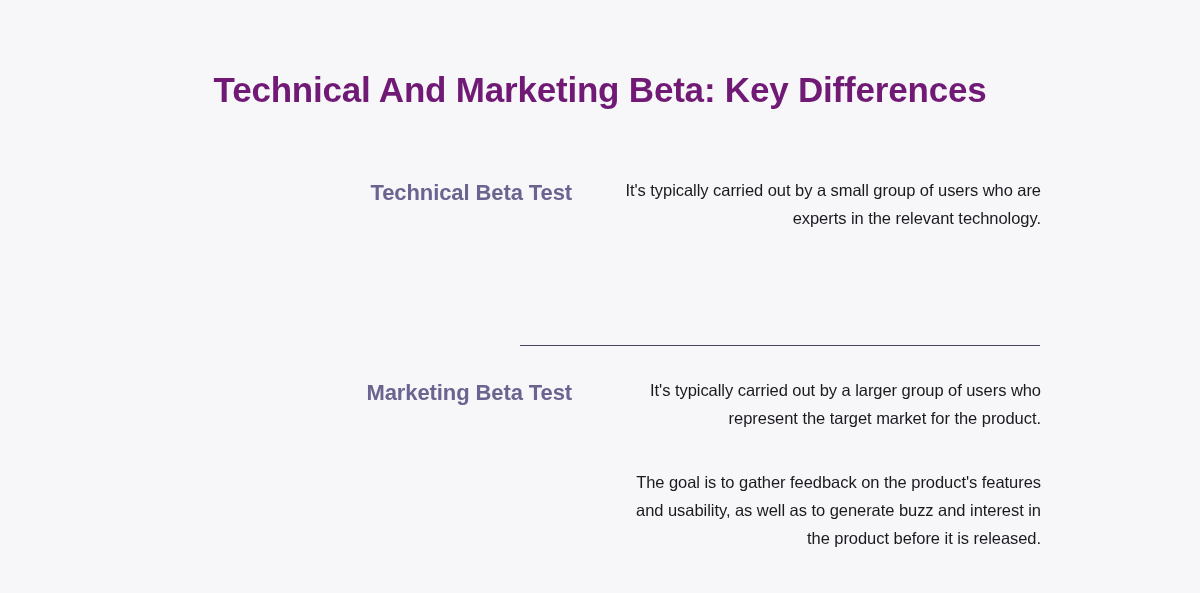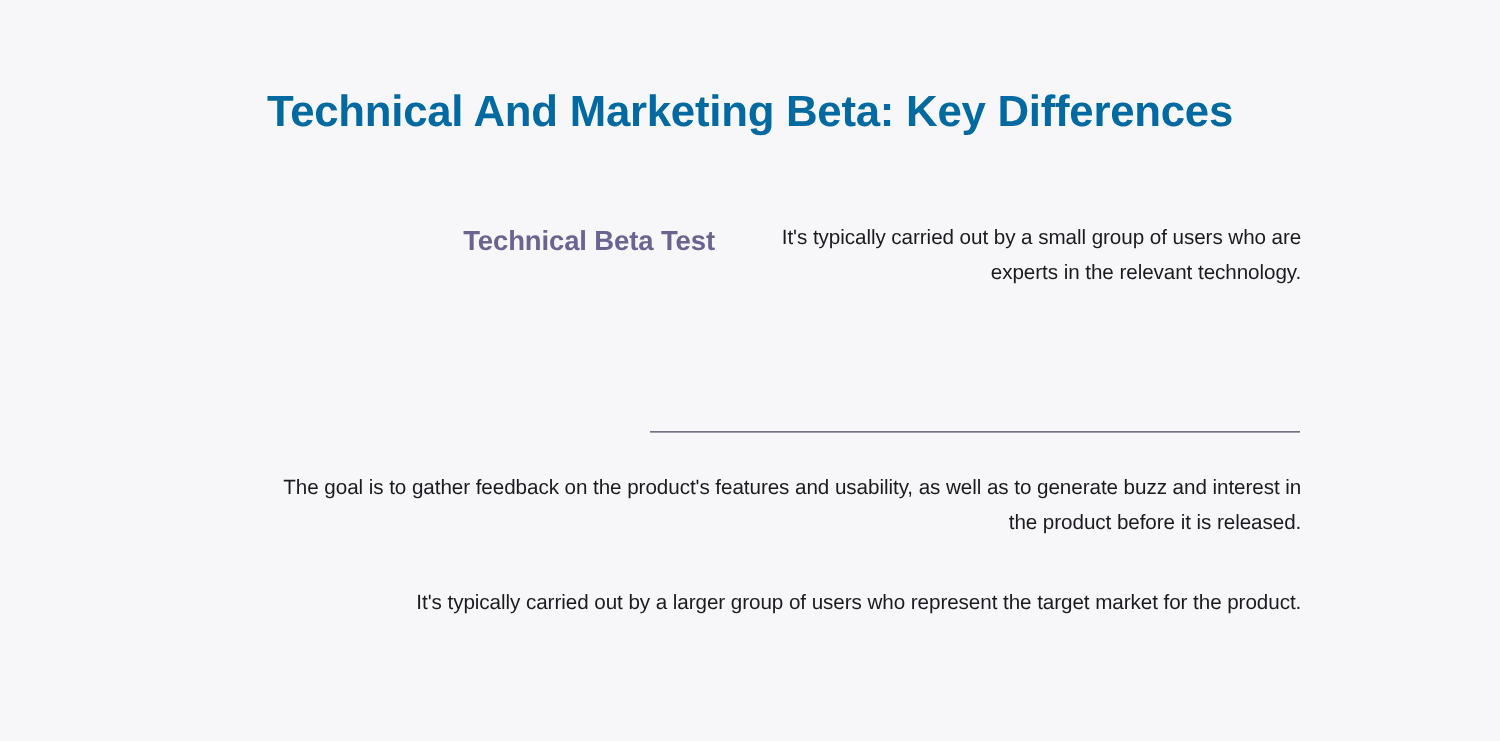--- a/index.html
+++ b/index.html
@@ -24,21 +24,21 @@
   }
 
   .page-title {
     position: absolute;
     top: 68px;
     left: 0;
     width: 1200px;
     text-align: center;
     font-size: 35px;
     font-weight: bold;
-    color: #0369a1;
+    color: #701a75;
     letter-spacing: -0.2px;
     line-height: 44px;
   }
 
   .content {
     position: absolute;
     top: 176px;
     left: 161px;
     width: 880px;
   }
@@ -120,21 +120,24 @@
 
       <div class="section-right">
         <p class="para">It's typically carried out by a small group of users who are experts in the relevant technology.</p>
       </div>
     </div>
 
     <div class="section-divider"></div>
 
     <div class="section section-marketing">
 
+      <div class="section-left">
+        <div class="section-heading">Marketing Beta Test</div>
+      </div>
 
       <div class="section-right">
+        <p class="para">It's typically carried out by a larger group of users who represent the target market for the product.</p>
         <p class="para">The goal is to gather feedback on the product's features and usability, as well as to generate buzz and interest in the product before it is released.</p>
-        <p class="para">It's typically carried out by a larger group of users who represent the target market for the product.</p>
       </div>
     </div>
 
   </div>
 </div>
 
 </body></html>

